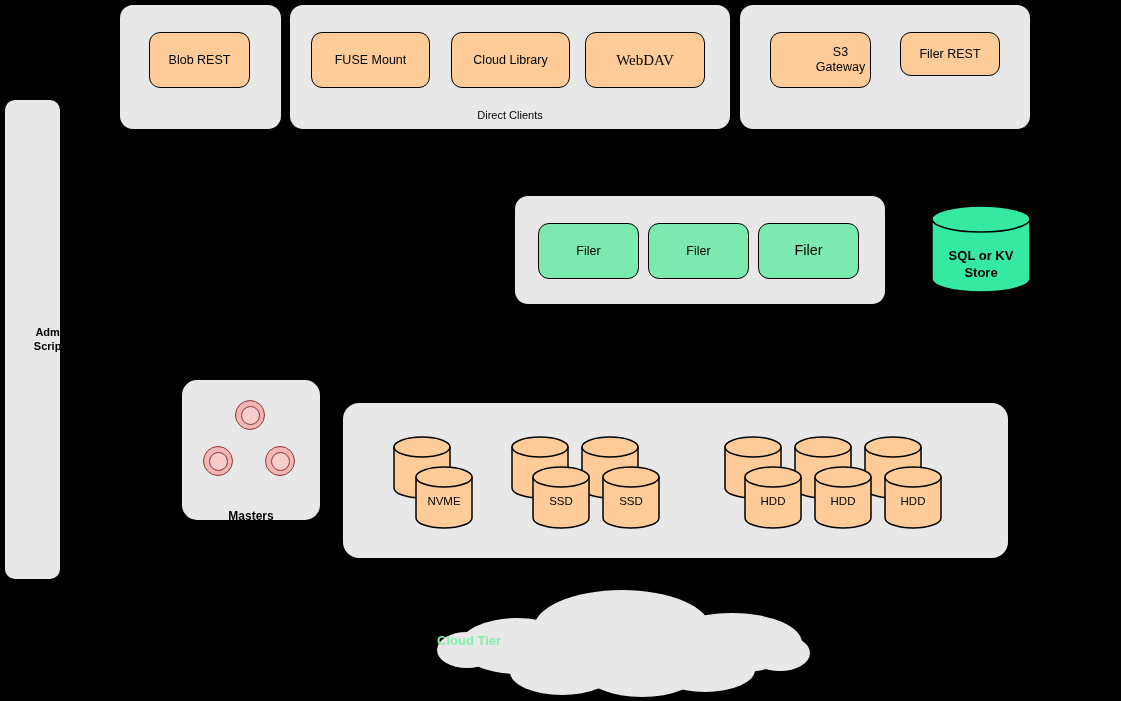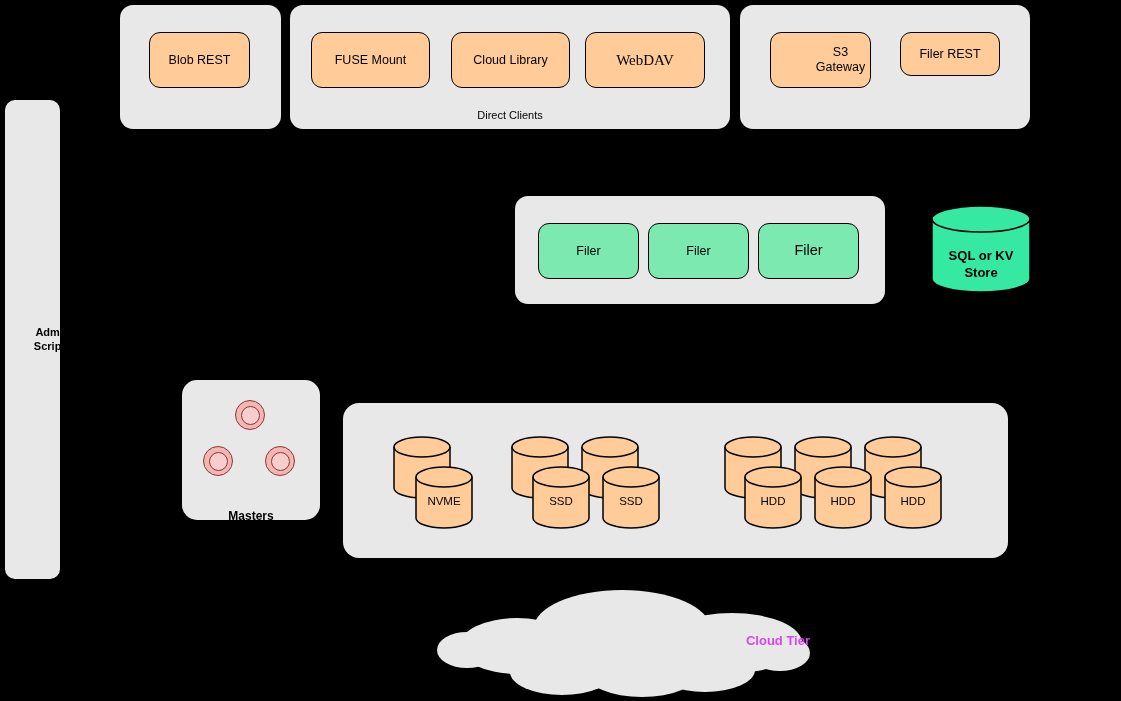--- a/index.html
+++ b/index.html
@@ -69,22 +69,22 @@
   .kv-label {
     position: absolute; top: 26px; left: 0; right: 0; padding: 17px 12px;
     text-align: center; font-weight: bold; font-size: 13px; line-height: 1.3;
   }
 
   
   .cloud { position: absolute; left: 437px; top: 588px; width: 373px; height: 110px; }
   .cloud svg { display: block; }
   .cloud ellipse { fill: #e8e8e8; }
   .cloud-label {
-    position: absolute; left: 0; right: 0; top: 45px; text-align: right;
-    font-weight: bold; font-size: 13px; color: #d946ef;
+    position: absolute; left: 0; right: 0; top: 45px; text-align: left;
+    font-weight: bold; font-size: 13px; color: #86efac;
   }
 </style>
 </head>
 <body>
 
 <div class="stage">
 
   <div class="panel admin-panel">
     <div class="admin-label">Admin Scripts</div>
   </div>

